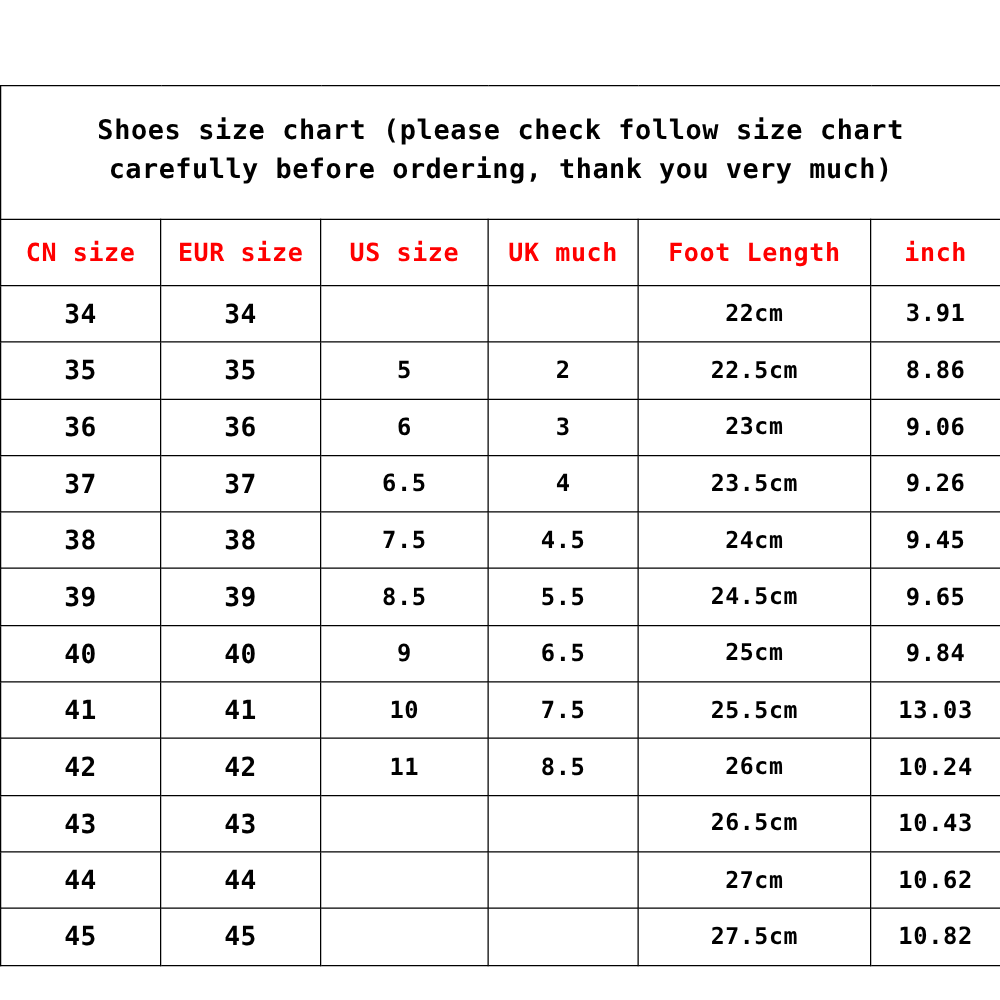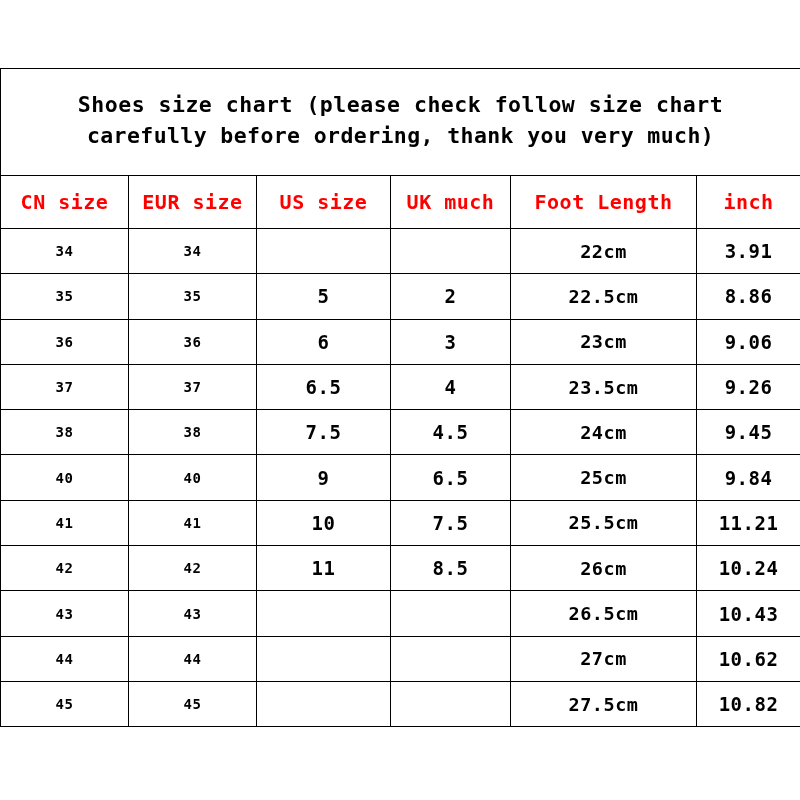--- a/index.html
+++ b/index.html
@@ -67,21 +67,21 @@
   }
   tbody tr td {
     height: 44.3px;
     font-size: 19px;
     font-weight: bold;
     color: #000000;
     font-family: "DejaVu Sans Mono", monospace;
     letter-spacing: 0.5px;
   }
   td.cn, td.eur {
-    font-size: 14px;
+    font-size: 21px;
     margin-top: 20px;
   }
   td.us, td.uk {
     font-weight: bold;
   }
   td.len {
     font-size: 18.5px;
     margin-left: 35px;
   }
   td.inch {
@@ -161,34 +161,42 @@
         </tr>
         <tr>
           <td class="cn">38</td>
           <td class="eur">38</td>
           <td class="us">7.5</td>
           <td class="uk">4.5</td>
           <td class="len">24cm</td>
           <td class="inch">9.45</td>
         </tr>
         <tr>
+          <td class="cn">39</td>
+          <td class="eur">39</td>
+          <td class="us">8.5</td>
+          <td class="uk">5.5</td>
+          <td class="len">24.5cm</td>
+          <td class="inch">9.65</td>
+        </tr>
+        <tr>
           <td class="cn">40</td>
           <td class="eur">40</td>
           <td class="us">9</td>
           <td class="uk">6.5</td>
           <td class="len">25cm</td>
           <td class="inch">9.84</td>
         </tr>
         <tr>
           <td class="cn">41</td>
           <td class="eur">41</td>
           <td class="us">10</td>
           <td class="uk">7.5</td>
           <td class="len">25.5cm</td>
-          <td class="inch">11.21</td>
+          <td class="inch">13.03</td>
         </tr>
         <tr>
           <td class="cn">42</td>
           <td class="eur">42</td>
           <td class="us">11</td>
           <td class="uk">8.5</td>
           <td class="len">26cm</td>
           <td class="inch">10.24</td>
         </tr>
         <tr>

